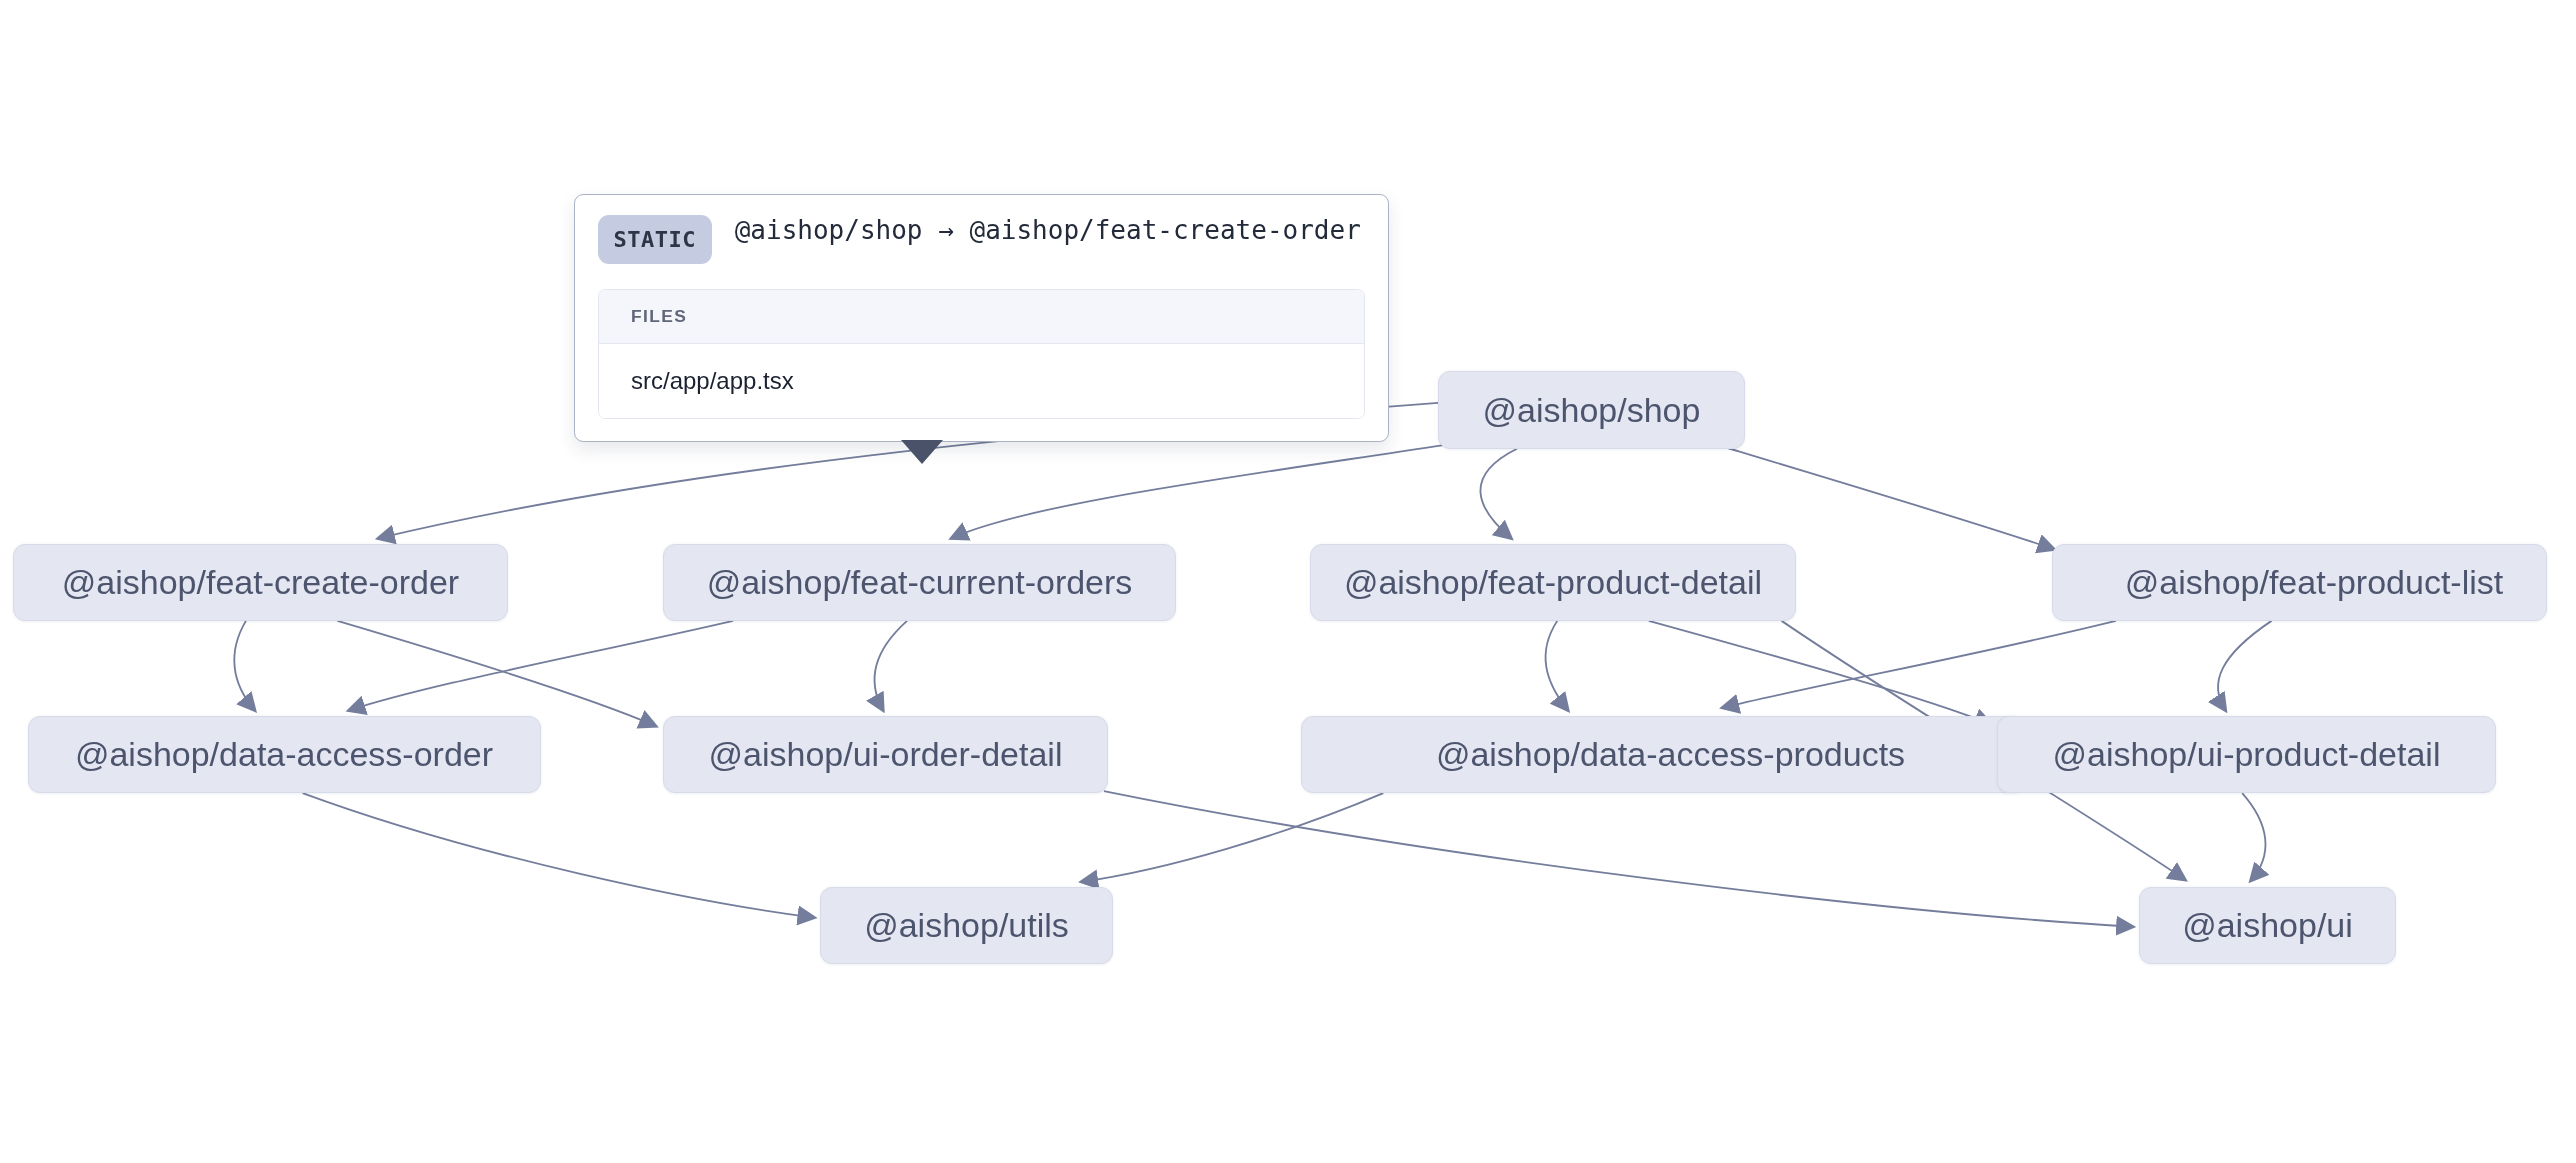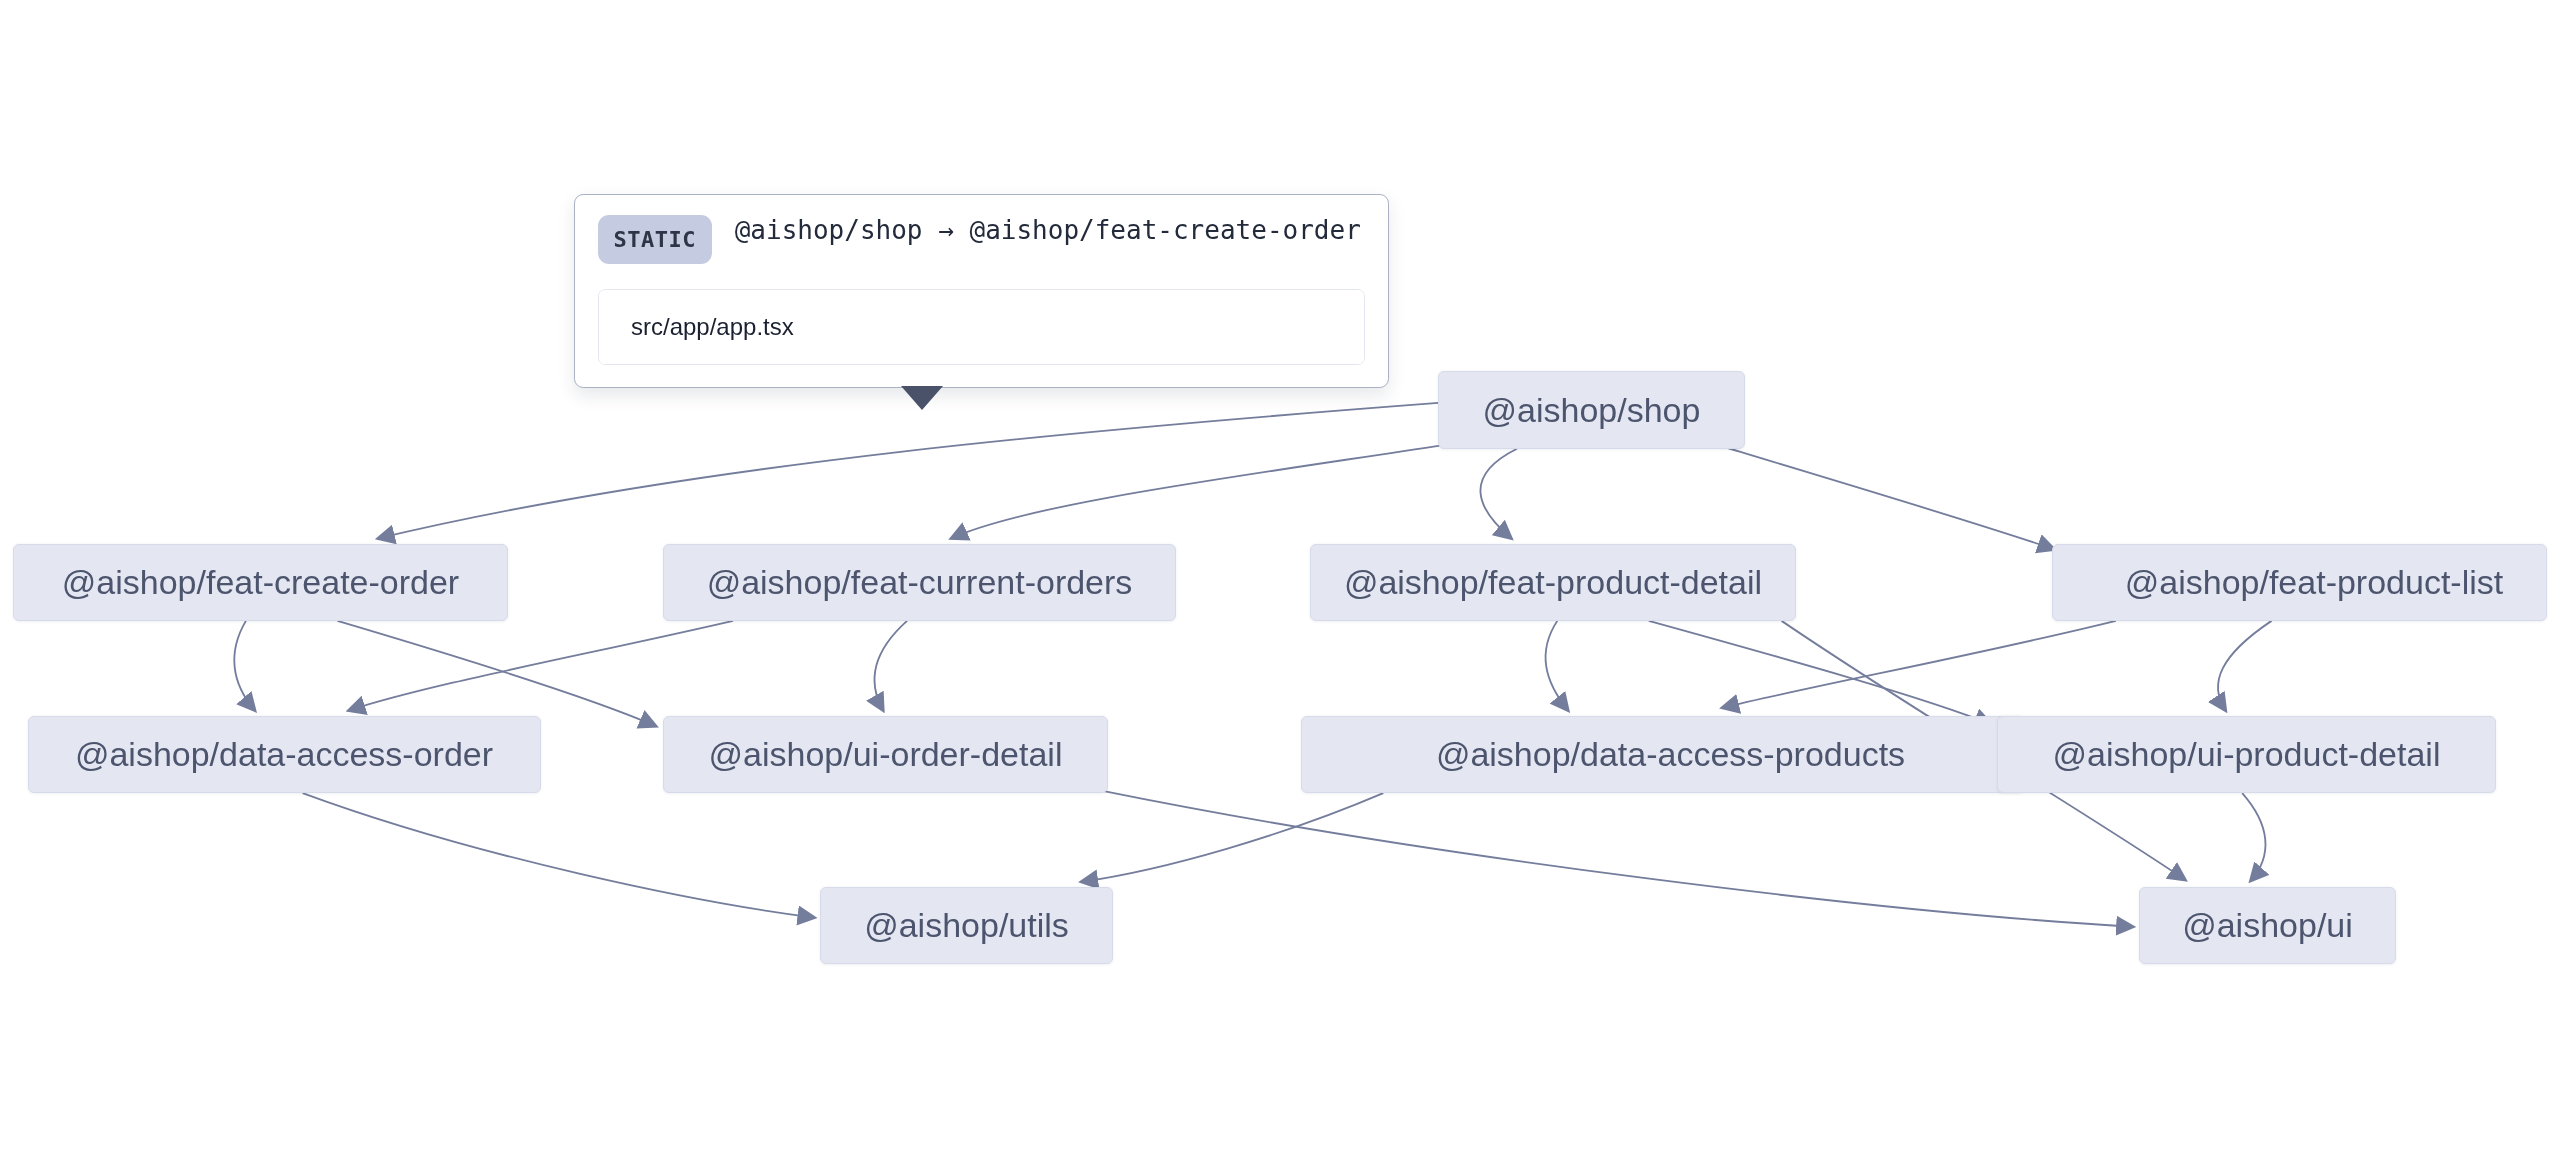--- a/index.html
+++ b/index.html
@@ -23,21 +23,21 @@
   }
   .node {
     position: absolute;
     z-index: 2;
     box-sizing: border-box;
     display: flex;
     align-items: center;
     justify-content: center;
     background: #e4e7f2;
     border: 0.9px solid #d7dbe9;
-    border-radius: 6px;
+    border-radius: 12px;
     box-shadow: 0 0.9px 2.7px rgba(30,40,80,0.07);
     font-size: 34px;
     color: #4c556d;
     white-space: nowrap;
     cursor: pointer;
   }
   #tooltip {
     position: absolute;
     z-index: 3;
     left: 574px;
@@ -147,20 +147,21 @@
       <div class="node" style="left: 820px; top: 887px; width: 293px; height: 77px;">@aishop/utils</div>
       <div class="node" style="left: 2139px; top: 887px; width: 257px; height: 77px;">@aishop/ui</div>
     </div>
 
   <div id="tooltip">
     <div class="tooltip-title-row">
       <span class="badge">STATIC</span>
       <span class="tooltip-title">@aishop/shop → @aishop/feat-create-order</span>
     </div>
     <div class="files-box">
+      <div class="files-header">FILES</div>
       <div id="file-rows">
           <div class="file-row">src/app/app.tsx</div>
         </div>
     </div>
     <div class="pointer"></div>
   </div>
 
 </div>
 
 

